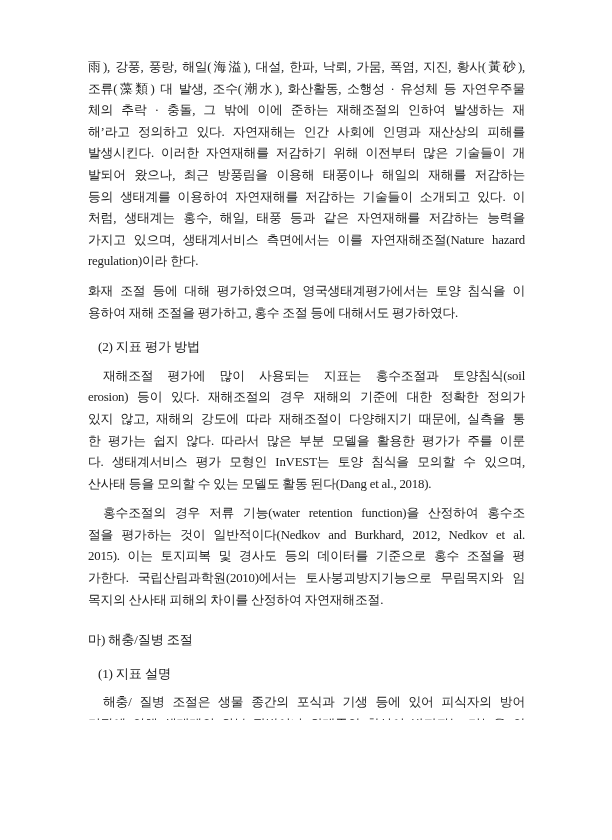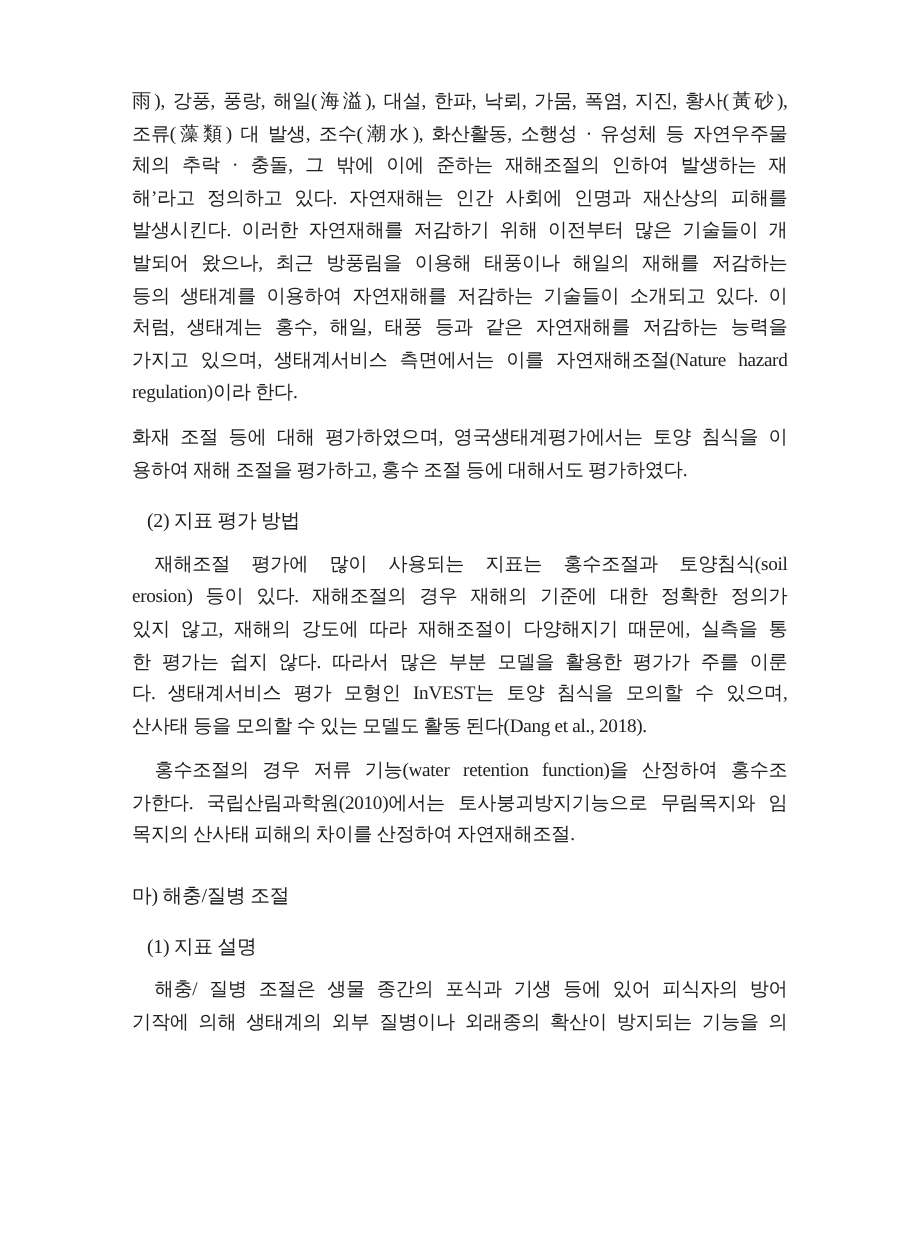--- a/index.html
+++ b/index.html
@@ -82,20 +82,22 @@
       <div class="para">
         <div class="line just indent">재해조절 평가에 많이 사용되는 지표는 홍수조절과 토양침식(soil</div>
         <div class="line just">erosion) 등이 있다. 재해조절의 경우 재해의 기준에 대한 정확한 정의가</div>
         <div class="line just">있지 않고, 재해의 강도에 따라 재해조절이 다양해지기 때문에, 실측을 통</div>
         <div class="line just">한 평가는 쉽지 않다. 따라서 많은 부분 모델을 활용한 평가가 주를 이룬</div>
         <div class="line just">다. 생태계서비스 평가 모형인 InVEST는 토양 침식을 모의할 수 있으며,</div>
         <div class="line">산사태 등을 모의할 수 있는 모델도 활동 된다(Dang et al., 2018).</div>
       </div>
       <div class="para">
         <div class="line just indent">홍수조절의 경우 저류 기능(water retention function)을 산정하여 홍수조</div>
+        <div class="line just">절을 평가하는 것이 일반적이다(Nedkov and Burkhard, 2012, Nedkov et al.</div>
+        <div class="line just">2015). 이는 토지피복 및 경사도 등의 데이터를 기준으로 홍수 조절을 평</div>
         <div class="line just">가한다. 국립산림과학원(2010)에서는 토사붕괴방지기능으로 무림목지와 임</div>
         <div class="line">목지의 산사태 피해의 차이를 산정하여 자연재해조절.</div>
       </div>
       <div class="heading major">마) 해충/질병 조절</div>
       <div class="heading sub">(1) 지표 설명</div>
       <div class="para">
         <div class="line just indent">해충/ 질병 조절은 생물 종간의 포식과 기생 등에 있어 피식자의 방어</div>
         <div class="line just">기작에 의해 생태계의 외부 질병이나 외래종의 확산이 방지되는 기능을 의</div>
       </div>
     </div>

